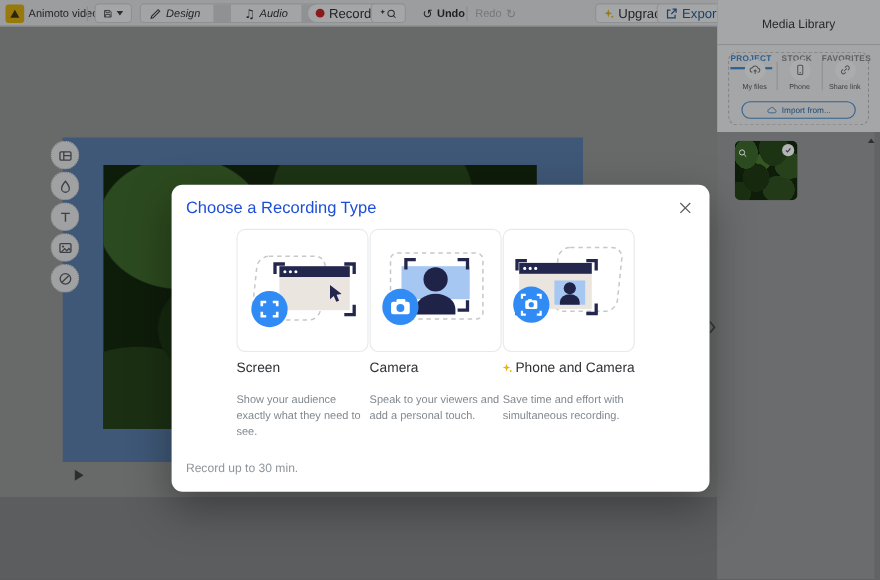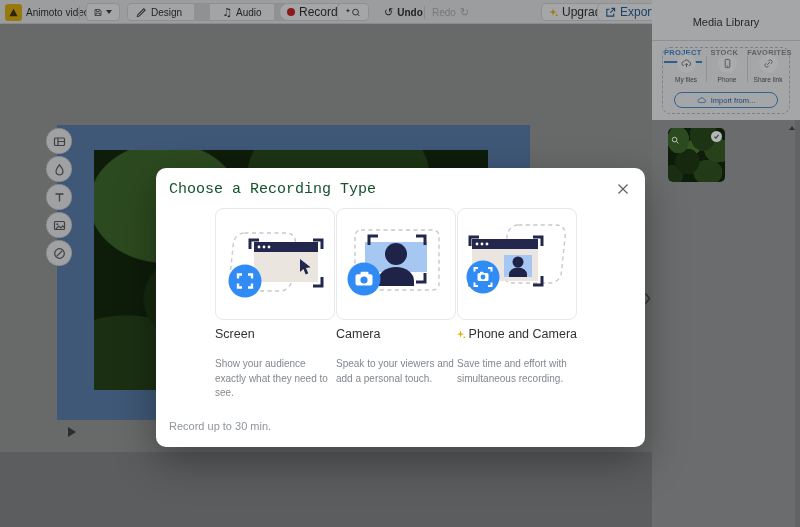--- a/index.html
+++ b/index.html
@@ -16,21 +16,21 @@
     height:18px;display:flex;align-items:center;gap:4px;font-size:12px;color:#1f2022;}
   .logo{width:17px;height:17px;border-radius:3px;background:#97790c;display:flex;
     align-items:center;justify-content:center;}
   .vsep{width:1px;height:13px;background:#8b8c8e;}
   .caret{width:0;height:0;border-left:3.5px solid transparent;border-right:3.5px solid transparent;
     border-top:4px solid #2c2d2f;}
   .rec-dot{width:8px;height:8px;border-radius:50%;background:#8d1a1a;}
   .dim-note{font-family:"DejaVu Sans",sans-serif;font-size:11px;color:#222325;line-height:1;}
   .disabled{color:#77787a;}
   .seg{display:flex;align-items:center;background:#a3a4a6;border:1px solid #8f9092;border-radius:4px;height:18px;}
-  .seg > div{display:flex;align-items:center;gap:4px;padding:0 8px;height:100%;}
+  .seg > div{display:flex;align-items:center;gap:4px;padding:0 8px;height:100%;font-style:italic;}
   .seg > .vsep{height:100%;background:#909193;}
 
   
   .timeline-band{position:absolute;left:0;top:452px;width:652px;height:75px;background:#5c5d5e;z-index:1;}
   .canvas{position:absolute;left:57px;top:125px;width:473px;height:295px;background:#3f5877;z-index:2;}
   .leafy{background:
     radial-gradient(42% 55% at 18% 22%,#2c4a1f 0 45%,transparent 46%),
     radial-gradient(46% 60% at 62% 12%,#1d3414 0 50%,transparent 51%),
     radial-gradient(50% 45% at 88% 42%,#27421b 0 48%,transparent 49%),
     radial-gradient(45% 50% at 34% 62%,#16290f 0 47%,transparent 48%),
@@ -67,21 +67,21 @@
     display:flex;align-items:center;justify-content:center;}
   .thumb-zoom{position:absolute;left:3px;top:3px;}
   .scroll-track{position:absolute;right:0;top:120px;width:5px;height:407px;background:#626364;}
   .scroll-up{position:absolute;right:5px;top:126px;width:0;height:0;
     border-left:3.5px solid transparent;border-right:3.5px solid transparent;border-bottom:4.5px solid #2f3031;}
   .collapse{position:absolute;left:644px;top:291px;z-index:5;}
 
   
   .modal{position:absolute;left:156px;top:168px;width:489px;height:279px;background:#ffffff;border-radius:10px;
     box-shadow:0 14px 40px rgba(0,0,0,.35);z-index:10;}
-  .modal-title{position:absolute;left:13px;top:13px;font-size:15px;font-weight:500;color:#14532d;font-family:Liberation Mono, monospace;}
+  .modal-title{position:absolute;left:13px;top:13px;font-size:15px;font-weight:500;color:#1d4ed8;}
   .modal-close{position:absolute;right:15px;top:14px;width:14px;height:14px;display:flex;align-items:center;justify-content:center;}
   .cards{position:absolute;left:59px;top:40px;display:flex;gap:1px;}
   .option{width:120px;}
   .card{width:120px;height:112px;border:1px solid #e7e9ec;border-radius:8px;background:#fff;overflow:hidden;}
   .opt-title{margin-top:7px;display:flex;align-items:center;gap:3px;font-size:12.5px;font-weight:500;color:#2f3337;white-space:nowrap;}
   .opt-desc{margin-top:16px;font-size:10px;line-height:1.45;color:#82888e;}
   .modal-footer{position:absolute;left:13px;bottom:15px;font-size:11px;color:#8f959b;text-align:right;}
 </style>
 </head>
 <body>

